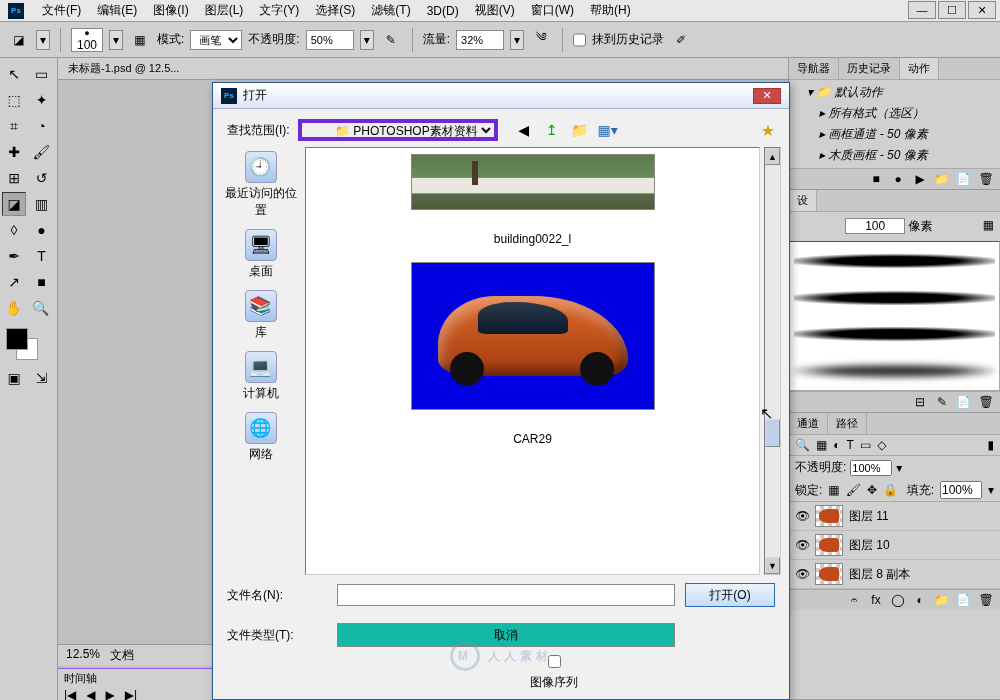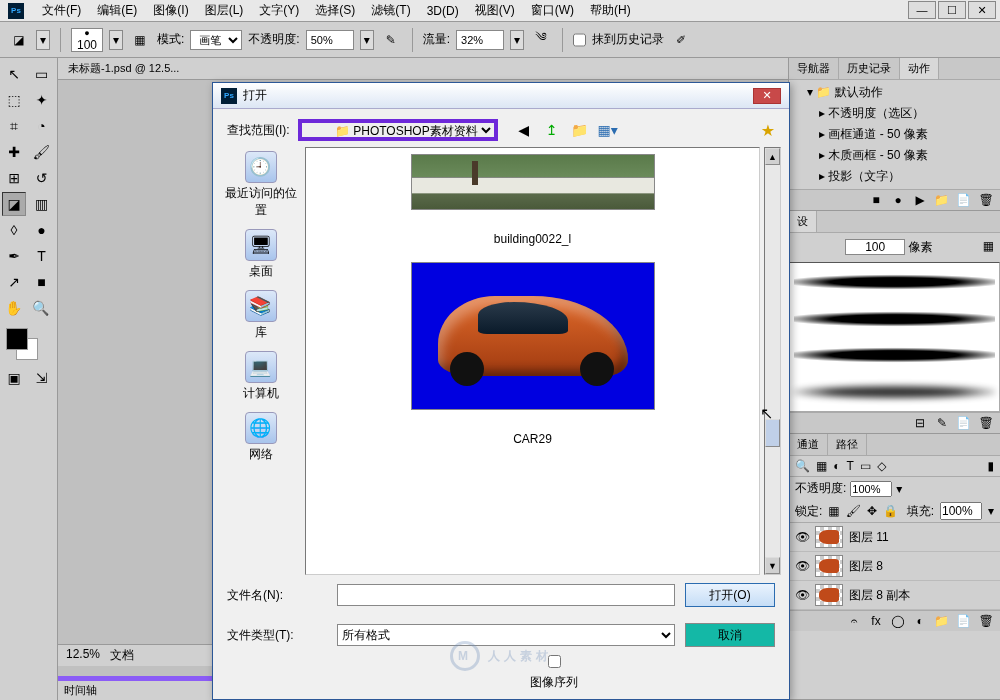--- a/index.html
+++ b/index.html
@@ -30,31 +30,31 @@
 .toolbox .tool { width: 24px; height: 24px; border: 1px solid transparent; display: flex; align-items: center; justify-content: center; font-size: 14px; }
 .toolbox .tool.active { background: #aaa; border: 1px inset #888; }
 .color-swatches { grid-column: 1 / 3; margin-top: 6px; position: relative; height: 36px; }
 .color-swatches .fg { position: absolute; top: 0; left: 4px; width: 22px; height: 22px; background: #000; border: 1px solid #999; }
 .color-swatches .bg { position: absolute; top: 10px; left: 14px; width: 22px; height: 22px; background: #fff; border: 1px solid #999; }
 
 
 .doc-area { flex: 1; background: #c0c0c0; position: relative; }
 .doc-tab { background: #d0d0d0; padding: 3px 10px; border-bottom: 1px solid #999; font-size: 11px; }
 .zoom-bar { position: absolute; bottom: 34px; left: 0; background: #d0d0d0; border-top: 1px solid #999; width: 160px; padding: 2px 8px; display:flex; gap:10px; }
-.timeline { position: absolute; bottom: 0; left: 0; width: 160px; height: 24px; background: #d0d0d0; border-top: 5px solid #8b5cf6; padding: 2px 6px; }
+.timeline { position: absolute; bottom: 0; left: 0; width: 160px; height: 32px; background: #d0d0d0; border-top: 1px solid #8b5cf6; padding: 2px 6px; }
 .timeline .hdr { font-size: 11px; margin-bottom: 2px; }
 .timeline .ctrls { display: flex; gap: 10px; font-size: 10px; }
 
 
 .right-panels { width: 212px; background: #d0d0d0; border-left: 1px solid #999; display: flex; flex-direction: column; }
 .panel { border-bottom: 1px solid #999; }
 .panel-tabs { display: flex; background: #c8c8c8; border-bottom: 1px solid #aaa; }
 .panel-tabs div { padding: 3px 8px; font-size: 11px; border-right: 1px solid #aaa; }
 .panel-tabs div.active { background: #d8d8d8; }
-.panel-body { padding: 4px 6px; font-size: 11px; }
+.panel-body { padding: 4px 6px; font-size: 11px; font-style: italic; }
 .actions-list { padding: 2px 0; }
 .actions-list div { padding: 2px 4px 2px 18px; }
 .brush-size-row { text-align: center; padding: 6px; }
 .brush-size-row input { width: 60px; text-align: center; border: 1px solid #888; }
 .brush-strokes { height: 150px; padding: 4px; background: #fff; border: 1px inset #aaa; display:flex; flex-direction:column; gap:6px; justify-content:space-around;}
 .stroke { height: 24px; background: radial-gradient(ellipse 80% 45% at center, #000 40%, transparent 70%); }
 .stroke.soft { filter: blur(3px); opacity:0.8;}
 .panel-footer { display: flex; justify-content: flex-end; gap: 6px; padding: 3px 6px; background: #c8c8c8; border-top: 1px solid #aaa; font-size: 11px; }
 .panel-footer .pf-icon { width: 16px; height: 14px; display: flex; align-items: center; justify-content: center; }
 
@@ -203,24 +203,23 @@
 
   <div class="right-panels">
     <div class="panel">
       <div class="panel-tabs">
         <div>导航器</div>
         <div>历史记录</div>
         <div class="active">动作</div>
       </div>
       <div class="panel-body actions-list">
         <div>▾ 📁 <span>默认动作</span></div>
-        <div style="padding-left:30px">▸ <span>不透明度（选区）</span></div>
+        <div style="padding-left:30px">▸ <span>所有格式（选区）</span></div>
         <div style="padding-left:30px">▸ <span>画框通道 - 50 像素</span></div>
         <div style="padding-left:30px">▸ <span>木质画框 - 50 像素</span></div>
-        <div style="padding-left:30px">▸ <span>投影（文字）</span></div>
       </div>
       <div class="panel-footer">
         <span class="pf-icon">■</span>
         <span class="pf-icon">●</span>
         <span class="pf-icon">▶</span>
         <span class="pf-icon">📁</span>
         <span class="pf-icon">📄</span>
         <span class="pf-icon">🗑</span>
       </div>
     </div>
@@ -278,21 +277,21 @@
           <span>▾</span>
         </div>
         <div class="layer-item">
           <span class="eye">👁</span>
           <div class="thumb car"></div>
           <span>图层 11</span>
         </div>
         <div class="layer-item">
           <span class="eye">👁</span>
           <div class="thumb car"></div>
-          <span>图层 8</span>
+          <span>图层 10</span>
         </div>
         <div class="layer-item">
           <span class="eye">👁</span>
           <div class="thumb car"></div>
           <span>图层 8 副本</span>
         </div>
       </div>
       <div class="panel-footer">
         <span class="pf-icon">𝄐</span>
         <span class="pf-icon">fx</span>
@@ -364,21 +363,20 @@
           <div class="thumb"></div>
         </div>
       <div class="btn">▼</div>
     </div>
   </div>
   <div class="dlg-bottom">
     <span>文件名(N):</span>
     <input class="combo" value="" style="">
     <button>打开(O)</button>
     <span>文件类型(T):</span>
-    <select><option>所有格式</option></select>
     <button class="cancel">取消</button>
   </div>
   <div class="dlg-extras">
     <input type="checkbox" style="">
     <span>图像序列</span>
   </div>
   <div class="watermark">
     <span class="wm-icon">M</span>
       <span>人人素材</span>
   </div>

